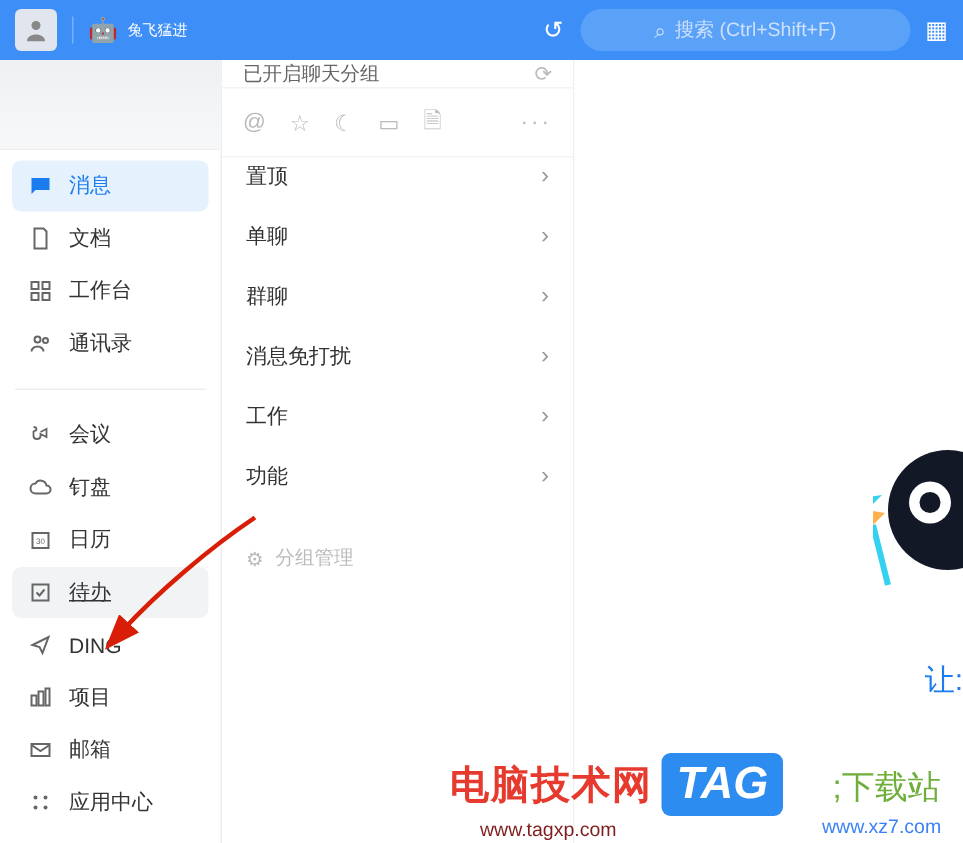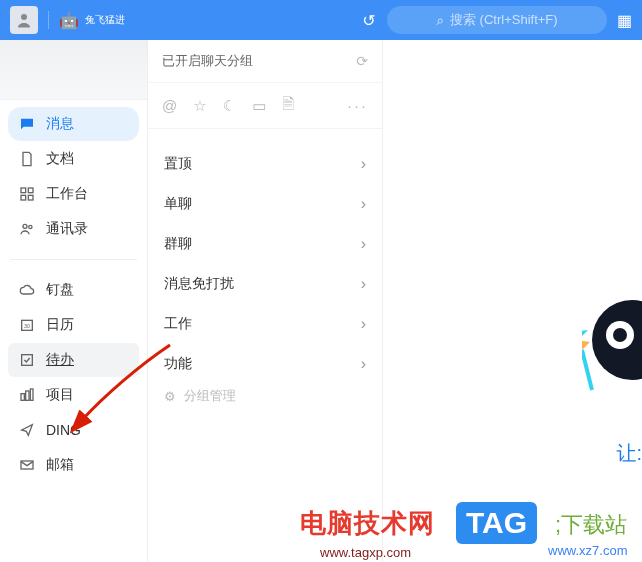--- a/index.html
+++ b/index.html
@@ -15,48 +15,48 @@
   .search { background: #5aa1f8; border-radius: 15px; height: 28px; width: 220px; display: flex; align-items: center; justify-content:center; color: #cde1fc; font-size: 13px; }
   .search-icon { margin-right: 6px; font-size:14px; }
   .apps-icon { margin-left: 10px; font-size:16px; }
 
   .body { display: flex; height: 522px; }
 
   .sidebar { width: 148px; background: #fff; border-right: 1px solid #eee; display:flex; flex-direction:column; position:relative; }
   .profile-block { height: 60px; background: linear-gradient(#eef0f2,#f7f8fa); border-bottom:1px solid #f0f0f0; }
   .nav-group { padding: 6px 8px; }
   .nav-item { display:flex; align-items:center; height: 34px; border-radius:6px; padding:0 10px; font-size:14px; color:#333; cursor:pointer; margin:1px 0; }
-  .nav-item.active { background:#e6f1fe; color:#1b7cf0;border-radius:13px; }
+  .nav-item.active { background:#e6f1fe; color:#1b7cf0; }
   .nav-item.active .nav-icon svg { fill:#1b7cf0; }
   .nav-item.highlight { background:#f2f3f5;text-decoration:underline; }
   .nav-icon { width:18px; height:18px; margin-right:10px; display:flex; align-items:center; justify-content:center; }
   .nav-icon svg { width:16px; height:16px; fill:#666; }
   .nav-sep { height:1px; background:#eee; margin:6px 10px; }
 
   .arrow-overlay { position:absolute; left:70px; top:300px; pointer-events:none; }
 
   .panel { width: 235px; border-right:1px solid #eee; display:flex; flex-direction:column; }
-  .panel-header { display:flex; align-items:center; justify-content:space-between; padding:12px 14px; font-size:13px; color:#666; border-bottom:1px solid #f3f3f3; }
+  .panel-header { display:flex; align-items:center; justify-content:space-between; padding:0 14px; font-size:13px; color:#666; border-bottom:1px solid #f3f3f3; }
   .refresh-icon { color:#bbb; font-size:14px; }
   .panel-toolbar { display:flex; align-items:center; gap:16px; padding:10px 14px; color:#bbb; font-size:15px; border-bottom:1px solid #f3f3f3; }
   .panel-toolbar .more { margin-left:auto; letter-spacing:2px; }
   .panel-list { padding:4px 0; }
-  .panel-item { display:flex; align-items:flex-end; justify-content:space-between; height:40px; padding:0 16px; font-size:14px; color:#333; cursor:pointer; }
+  .panel-item { display:flex; align-items:flex-start; justify-content:space-between; height:40px; padding:0 16px; font-size:14px; color:#333; cursor:pointer; }
   .chevron { color:#999; font-size:16px; }
   .panel-manage { display:flex; align-items:center; gap:8px; padding:10px 16px; color:#bbb; font-size:13px; }
   .gear { font-size:13px; }
 
   .main { flex:1; position:relative; background:#fff; overflow:hidden; }
   .mascot { position:absolute; right:0; top:250px; width:60px; height:120px; }
   .main-text { position:absolute; right:0; top:400px; color:#1b7cf0; font-size:20px; }
   
-  .wm { position:absolute; bottom:18px; left:300px; display:flex; align-items:center; gap:15px; }
+  .wm { position:absolute; bottom:18px; left:300px; display:flex; align-items:center; gap:0; }
   .wm-red { color:#e63a2e; font-weight:700; font-size:26px; letter-spacing:1px; }
   .wm-url { position:absolute; bottom:2px; left:320px; color:#7f1d1d; font-size:13px; }
-  .tag-badge { background:#2d8cf0; color:#fff; font-weight:700; font-size:30px; padding:4px 10px; border-radius:6px; margin-left:6px; display:inline-block; }
+  .tag-badge { background:#2d8cf0; color:#fff; font-weight:700; font-size:30px; padding:4px 10px; border-radius:6px; margin-left:6px; display:inline-block;font-style:italic; }
   .greenish { color:#6fae3a; font-size:22px; font-weight:500; position:absolute; bottom:22px; left:555px;}
   .green-url { color:#3b82f6; font-size:13px; position:absolute; bottom:4px; left:548px; }
 </style>
 </head>
 <body>
 
 <div class="header">
   <div class="avatar">
     <svg viewBox="0 0 24 24" width="18" height="18">
         <circle cx="12" cy="8" r="4" fill="#888"></circle>
@@ -119,20 +119,28 @@
         <span>通讯录</span>
       </div>
     </div>
 
     <div class="nav-sep"></div>
 
     <div class="nav-group">
       <div class="nav-item">
         <span class="nav-icon">
             <svg viewBox="0 0 24 24">
+              <path d="M5 4c4 0 4 4 0 4M5 8v5c0 4 7 4 7 0v-2l6 3V6l-6 3" fill="none" stroke="#666" stroke-width="1.8"></path>
+            </svg>
+          </span>
+        <span>会议</span>
+      </div>
+      <div class="nav-item">
+        <span class="nav-icon">
+            <svg viewBox="0 0 24 24">
               <path d="M7 18a5 5 0 010-10 6 6 0 0111 2 4 4 0 010 8z" fill="none" stroke="#666" stroke-width="2"></path>
             </svg>
           </span>
         <span>钉盘</span>
       </div>
       <div class="nav-item">
         <span class="nav-icon">
             <svg viewBox="0 0 24 24">
               <rect x="4" y="5" width="16" height="15" fill="none" stroke="#666" stroke-width="2"></rect>
               <text x="12" y="16" font-size="8" text-anchor="middle" fill="#666">30</text>
@@ -141,47 +149,58 @@
         <span>日历</span>
       </div>
       <div class="nav-item highlight">
         <span class="nav-icon">
             <svg viewBox="0 0 24 24">
               <rect x="4" y="4" width="16" height="16" fill="none" stroke="#666" stroke-width="2"></rect>
               <path d="M8 12l3 3 5-6" fill="none" stroke="#666" stroke-width="2"></path>
             </svg>
           </span>
         <span>待办</span>
+      </div>
+      <div class="nav-item">
+        <span class="nav-icon">
+            <svg viewBox="0 0 24 24">
+              <path d="M4 12l16-8-6 16-3-6z" fill="none" stroke="#666" stroke-width="2"></path>
+            </svg>
+          </span>
+        <span>DING</span>
       </div>
       <div class="nav-item">
         <span class="nav-icon">
             <svg viewBox="0 0 24 24">
               <rect x="3" y="10" width="5" height="10" fill="none" stroke="#666" stroke-width="2"></rect>
               <rect x="10" y="6" width="5" height="14" fill="none" stroke="#666" stroke-width="2"></rect>
               <rect x="17" y="3" width="4" height="17" fill="none" stroke="#666" stroke-width="2"></rect>
             </svg>
           </span>
         <span>项目</span>
       </div>
       <div class="nav-item">
         <span class="nav-icon">
             <svg viewBox="0 0 24 24">
-              <path d="M4 12l16-8-6 16-3-6z" fill="none" stroke="#666" stroke-width="2"></path>
-            </svg>
-          </span>
-        <span>DING</span>
-      </div>
-      <div class="nav-item">
-        <span class="nav-icon">
-            <svg viewBox="0 0 24 24">
               <rect x="3" y="6" width="18" height="12" fill="none" stroke="#666" stroke-width="2"></rect>
               <path d="M3 7l9 6 9-6" fill="none" stroke="#666" stroke-width="2"></path>
             </svg>
           </span>
         <span>邮箱</span>
+      </div>
+      <div class="nav-item">
+        <span class="nav-icon">
+            <svg viewBox="0 0 24 24">
+              <circle cx="7" cy="7" r="2" fill="#666"></circle>
+              <circle cx="17" cy="7" r="2" fill="#666"></circle>
+              <circle cx="7" cy="17" r="2" fill="#666"></circle>
+              <circle cx="17" cy="17" r="2" fill="#666"></circle>
+            </svg>
+          </span>
+        <span>应用中心</span>
       </div>
     </div>
 
     <svg class="arrow-overlay" width="110" height="100">
       <defs>
           <marker id="ah" markerWidth="10" markerHeight="10" refX="2" refY="3" orient="auto">
             <path d="M0,0 L0,6 L8,3 z" fill="#d81e06"></path>
           </marker>
         </defs>
       <path d="M100 5 C 70 25, 35 55, 12 80" stroke="#d81e06" stroke-width="3" fill="none" marker-end="url(#ah)"></path>

